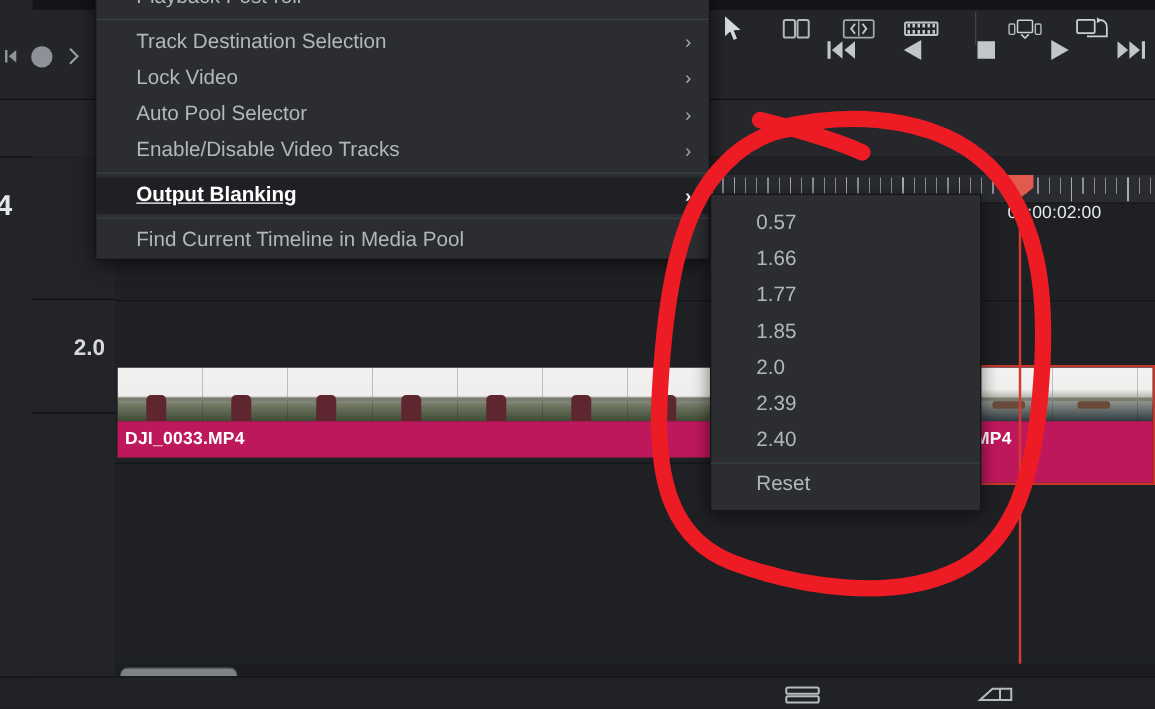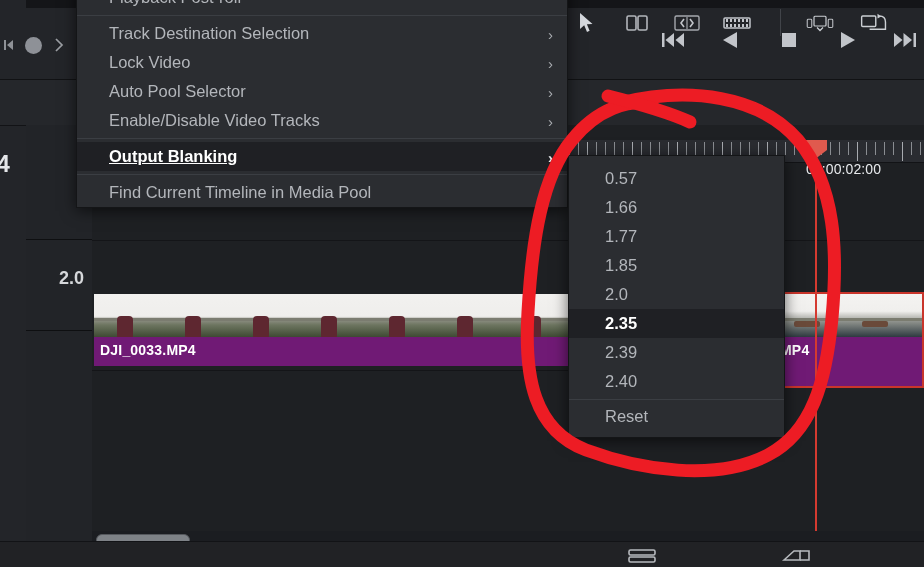--- a/index.html
+++ b/index.html
@@ -58,21 +58,21 @@
   .clip{position:absolute;box-sizing:border-box;}
   .clip .film{position:absolute;left:0;top:0;right:0;height:43px;overflow:hidden;background:#242427;}
   .clip .strip{position:absolute;inset:0;display:flex;}
   .thumb{flex:0 0 68px;height:43px;position:relative;overflow:hidden;
          background:linear-gradient(to bottom,#f2f1ef 0%,#efeeec 52%,#8e8f84 60%,#6d7560 72%,#3e4a33 100%);}
   .thumb .horizon{position:absolute;left:0;right:0;top:55%;height:7%;background:#7b7c70;}
   .thumb .person{position:absolute;left:34%;top:52%;width:16px;height:22px;border-radius:4px 4px 2px 2px;
                  background:#5e2730;}
   .thumb.water{background:linear-gradient(to bottom,#f4f3f1 0%,#f0efed 40%,#b6b7b2 56%,#8e918c 64%,#2e3a40 100%);}
   .thumb.water .boat{position:absolute;left:30%;top:62%;width:26px;height:6px;border-radius:2px;background:#6a4a3a;}
-  .clip .name{position:absolute;left:0;right:0;top:43px;bottom:0;background:#701a75;padding-left:45px;}
+  .clip .name{position:absolute;left:0;right:0;top:43px;bottom:0;background:#be185d;padding-left:45px;}
   .clip .name span{position:absolute;left:6px;top:5px;color:#ffffff;font-size:14px;font-weight:600;letter-spacing:.2px;}
   .clip.sel{border:2px solid #c9352b;}
 
   
   .track-sep{position:absolute;left:92px;width:832px;height:1px;background:#141518;}
 
   
   .hscroll{position:absolute;left:92px;top:531px;width:832px;height:17px;background:#1b1d21;}
   .hscroll .thumbbar{position:absolute;left:4px;top:3px;width:92px;height:11px;border-radius:6px;
                      background:#7e8287;border:1px solid #55585d;}
@@ -382,23 +382,20 @@
     </div>
     <div class="si">
       <span>1.77</span>
     </div>
     <div class="si">
       <span>1.85</span>
     </div>
     <div class="si">
       <span>2.0</span>
     </div>
-    <div class="si hl">
-      <span>2.35</span>
-    </div>
     <div class="si">
       <span>2.39</span>
     </div>
     <div class="si">
       <span>2.40</span>
     </div>
     <div class="msep"></div>
     <div class="si sub-bottom" style="height:34px;">
       <span>Reset</span>
     </div>

